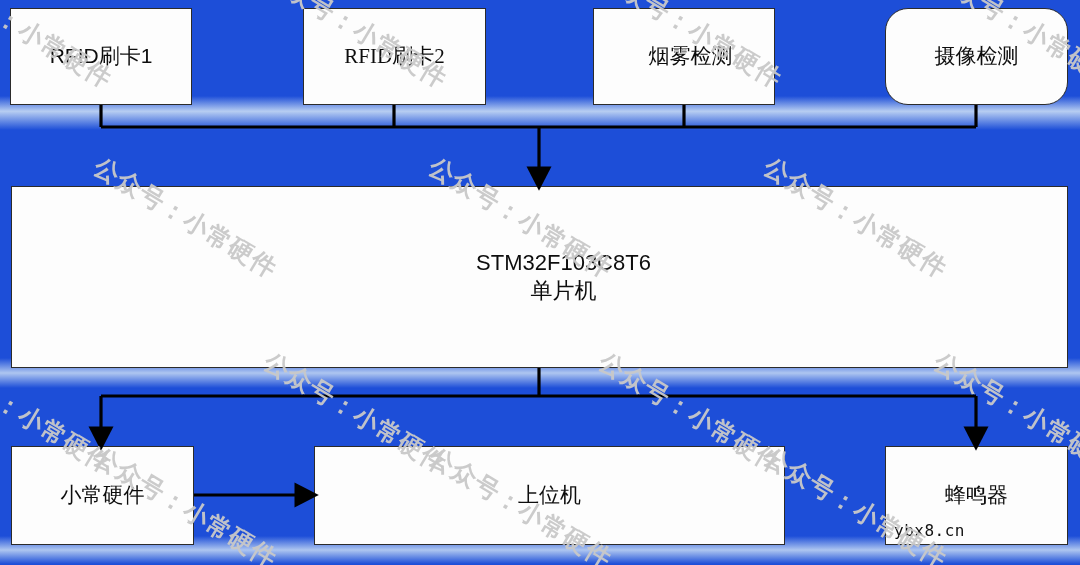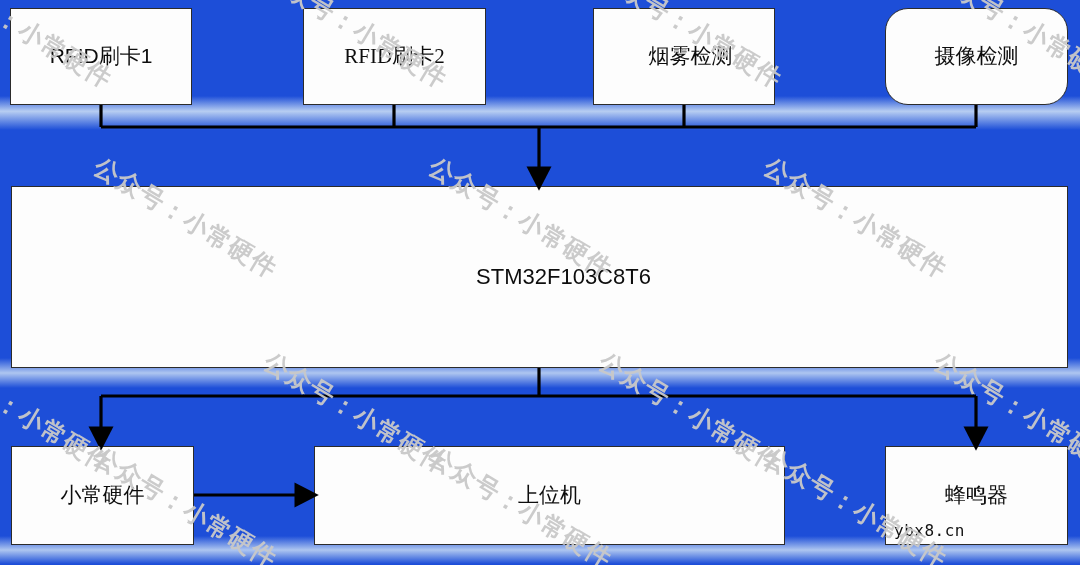--- a/index.html
+++ b/index.html
@@ -160,20 +160,21 @@
     <span class="label">烟雾检测</span>
   </div>
 
   <div class="block" style="left:885px; top:8px; width:183px; height:97px;border-radius:23px;">
     <span class="label">摄像检测</span>
   </div>
 
   <div class="block mcu" style="left:11px; top:186px; width:1057px; height:182px;">
     <span class="label">
       <span>STM32F103C8T6</span>
+      <span class="line2">单片机</span>
     </span>
   </div>
 
   <div class="block" style="left:11px; top:446px; width:183px; height:99px;">
     <span class="label">小常硬件</span>
   </div>
 
   <div class="block" style="left:314px; top:446px; width:471px; height:99px;">
     <span class="label">上位机</span>
   </div>

